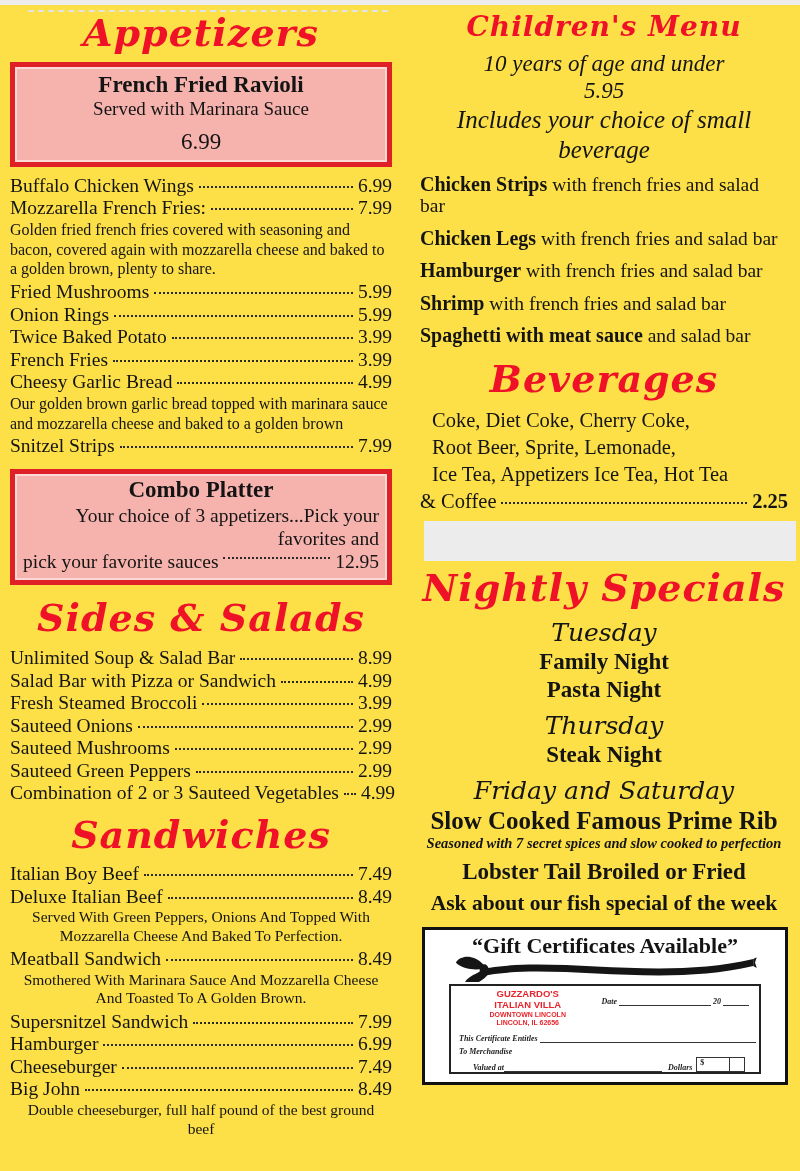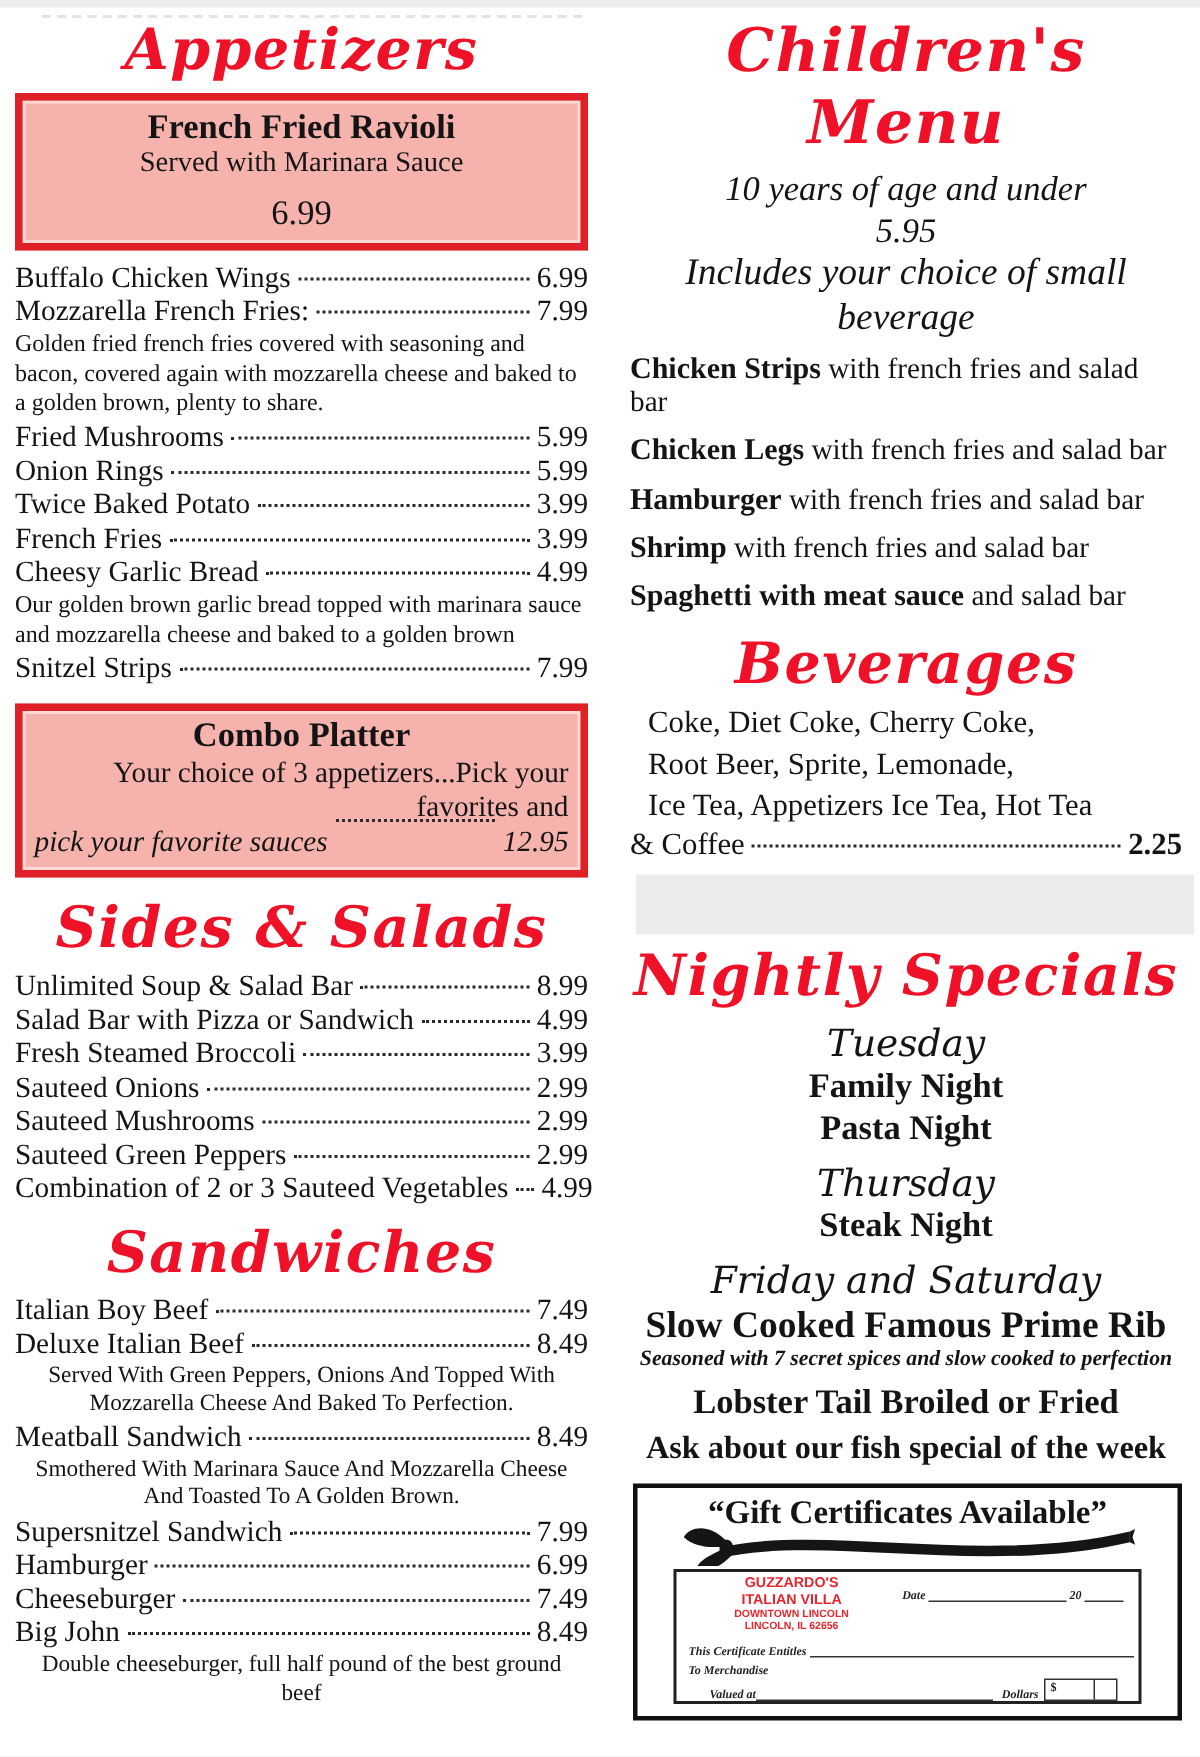--- a/index.html
+++ b/index.html
@@ -1,16 +1,16 @@
 <!DOCTYPE html>
 <html><head>
 <meta charset="utf-8">
 <style>
   html,body{margin:0;padding:0;background:#e9e9e9;}
-  .page{position:relative;width:800px;height:1171px;margin:0 auto;background:#ffffff;
+  .page{position:relative;width:800px;height:1171px;margin:0 auto;background:#fde047;
         font-family:"Liberation Serif",serif;color:#141414;overflow:hidden;}
   .scan-top{position:absolute;top:0;left:0;right:0;height:5px;background:#ededed;}
   .scan-dashes{position:absolute;top:10px;left:28px;width:360px;border-top:2px dashed #e3e3e3;}
   .cols{display:flex;height:100%;}
   .col{box-sizing:border-box;}
   .col.left{width:400px;padding:8px 8px 0 10px;}
   .col.right{width:400px;padding:8px 12px 0 20px;}
 
   .script-h{font-family:"DejaVu Serif",serif;font-style:italic;font-weight:bold;
             color:#ee1127;text-align:center;font-size:38px;line-height:1.2;
@@ -26,21 +26,21 @@
   
   .mrow{display:flex;align-items:baseline;font-size:19.5px;line-height:21.5px;margin:1px 0;}
   .mname{white-space:nowrap;}
   .dots{flex:1;margin:0 5px;border-bottom:2.4px dotted #2a2a2a;transform:translateY(-4px);min-width:12px;}
   .mprice{white-space:nowrap;}
   .idesc{font-size:16px;line-height:1.24;margin:1px 0 2px;}
   .cdesc{font-size:15.5px;line-height:1.2;text-align:center;margin:0 6px 3px;}
 
   .combo .cline{font-size:19.5px;line-height:1.18;text-align:right;}
   .combo .bt{margin-bottom:1px;}
-  .combo .crow{display:flex;align-items:flex-start;font-size:19.5px;line-height:1.18;font-style:italic;}
+  .combo .crow{display:flex;align-items:center;font-size:19.5px;line-height:1.18;}
 
   
   .c-sub{font-style:italic;font-size:23px;text-align:center;line-height:1.2;}
   .c-price{font-style:italic;font-size:23px;text-align:center;line-height:1.2;}
   .c-sub2{font-style:italic;font-size:25px;text-align:center;line-height:1.2;margin-bottom:8px;}
   .kid{font-size:19.5px;line-height:1.1;margin:0 0 10px;}
   .kid b{font-size:20px;}
 
   .bev p{font-size:20.5px;line-height:1.18;margin:0 12px 3px;}
   .bev .crow{display:flex;align-items:baseline;font-size:20.5px;}
@@ -219,21 +219,21 @@
         <span class="mname">Big John</span>
         <span class="dots"></span>
         <span class="mprice">8.49</span>
       </div>
       <div class="cdesc">Double cheeseburger, full half pound of the best ground beef</div>
 
     </div>
 
     <div class="col right">
 
-      <div class="script-h" style="font-size:40px;">Children's Menu</div>
+      <div class="script-h" style="font-size:28px;">Children's Menu</div>
       <div class="c-sub">10 years of age and under</div>
       <div class="c-price">5.95</div>
       <div class="c-sub2">Includes your choice of small beverage</div>
 
       <div class="kid">
         <b>Chicken Strips</b><span> with french fries and salad bar</span>
       </div>
       <div class="kid">
         <b>Chicken Legs</b><span> with french fries and salad bar</span>
       </div>

